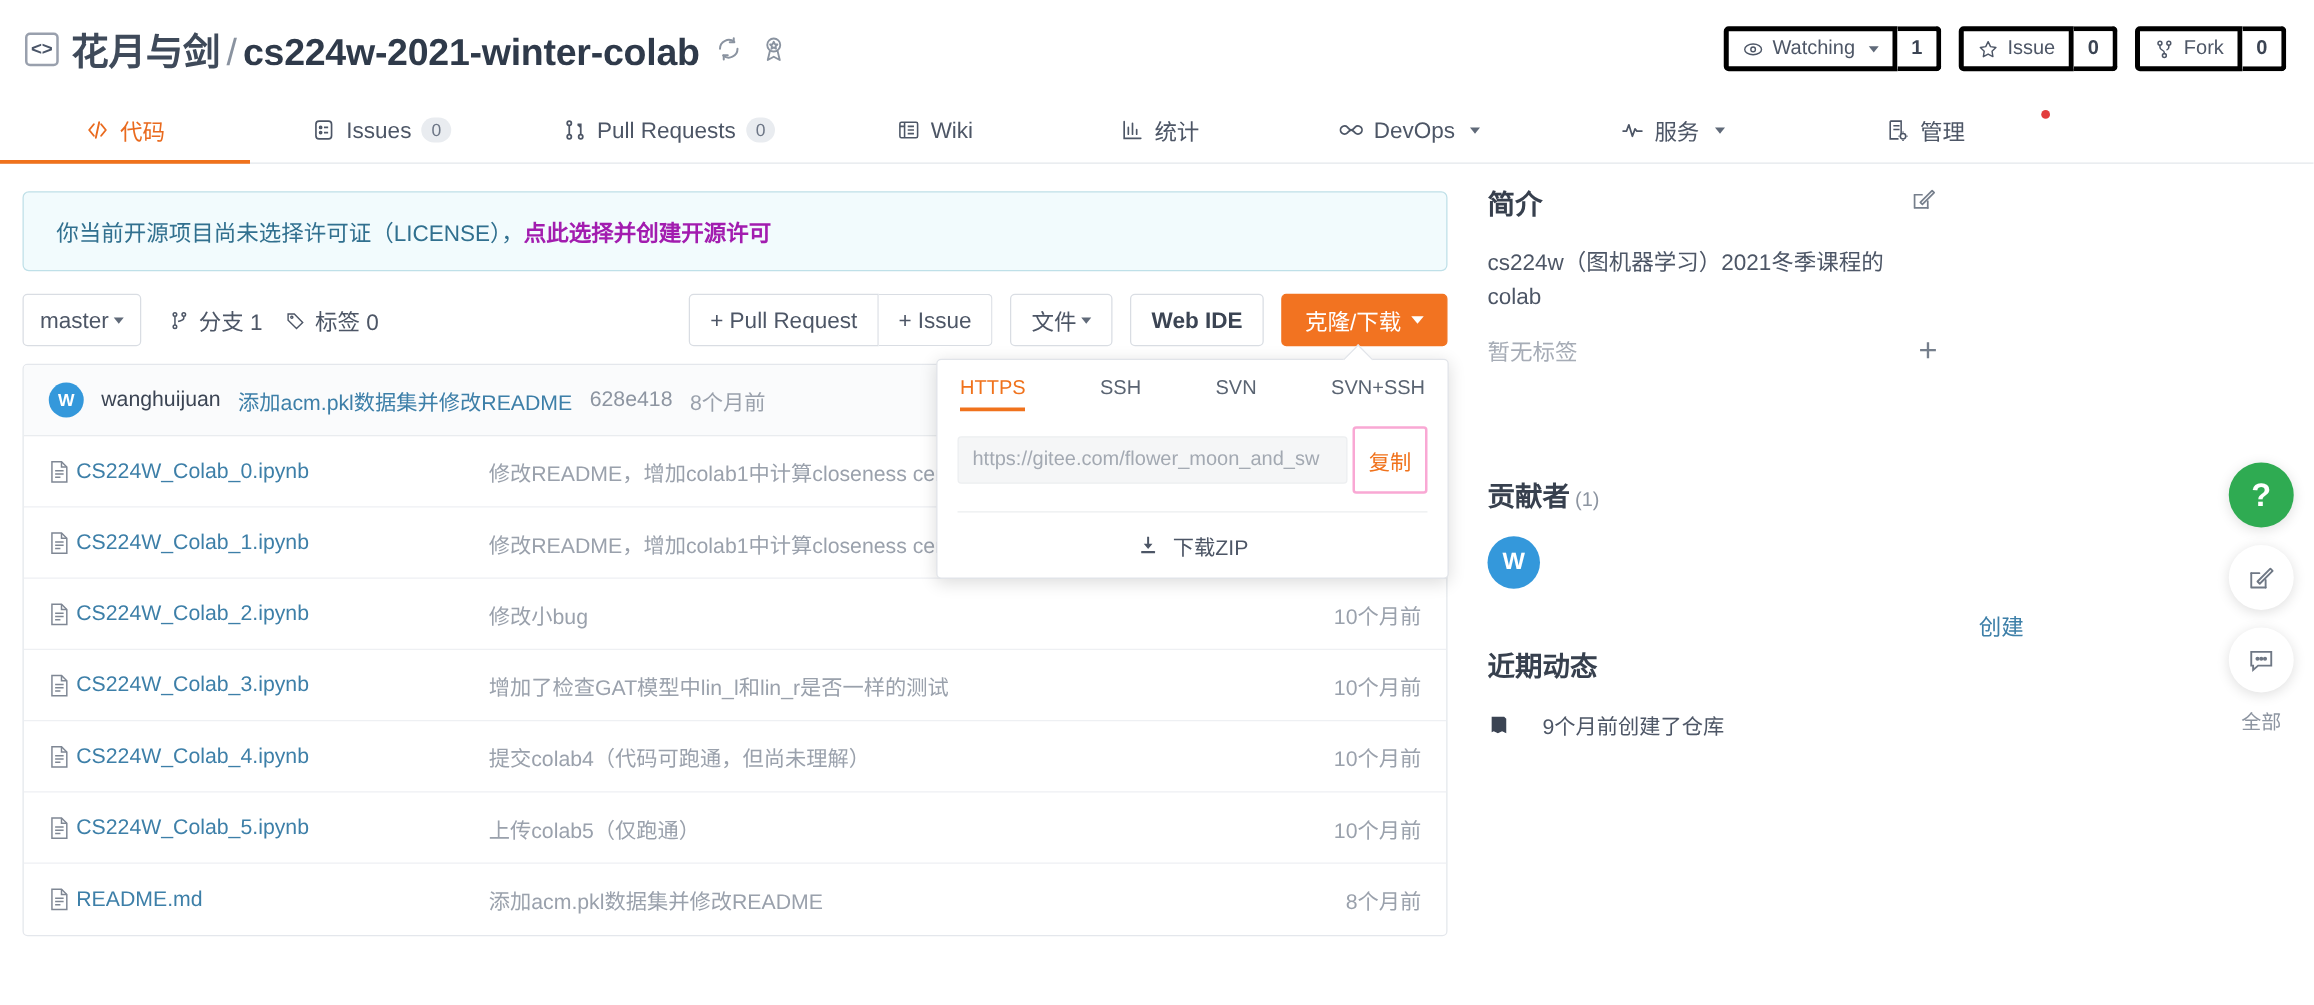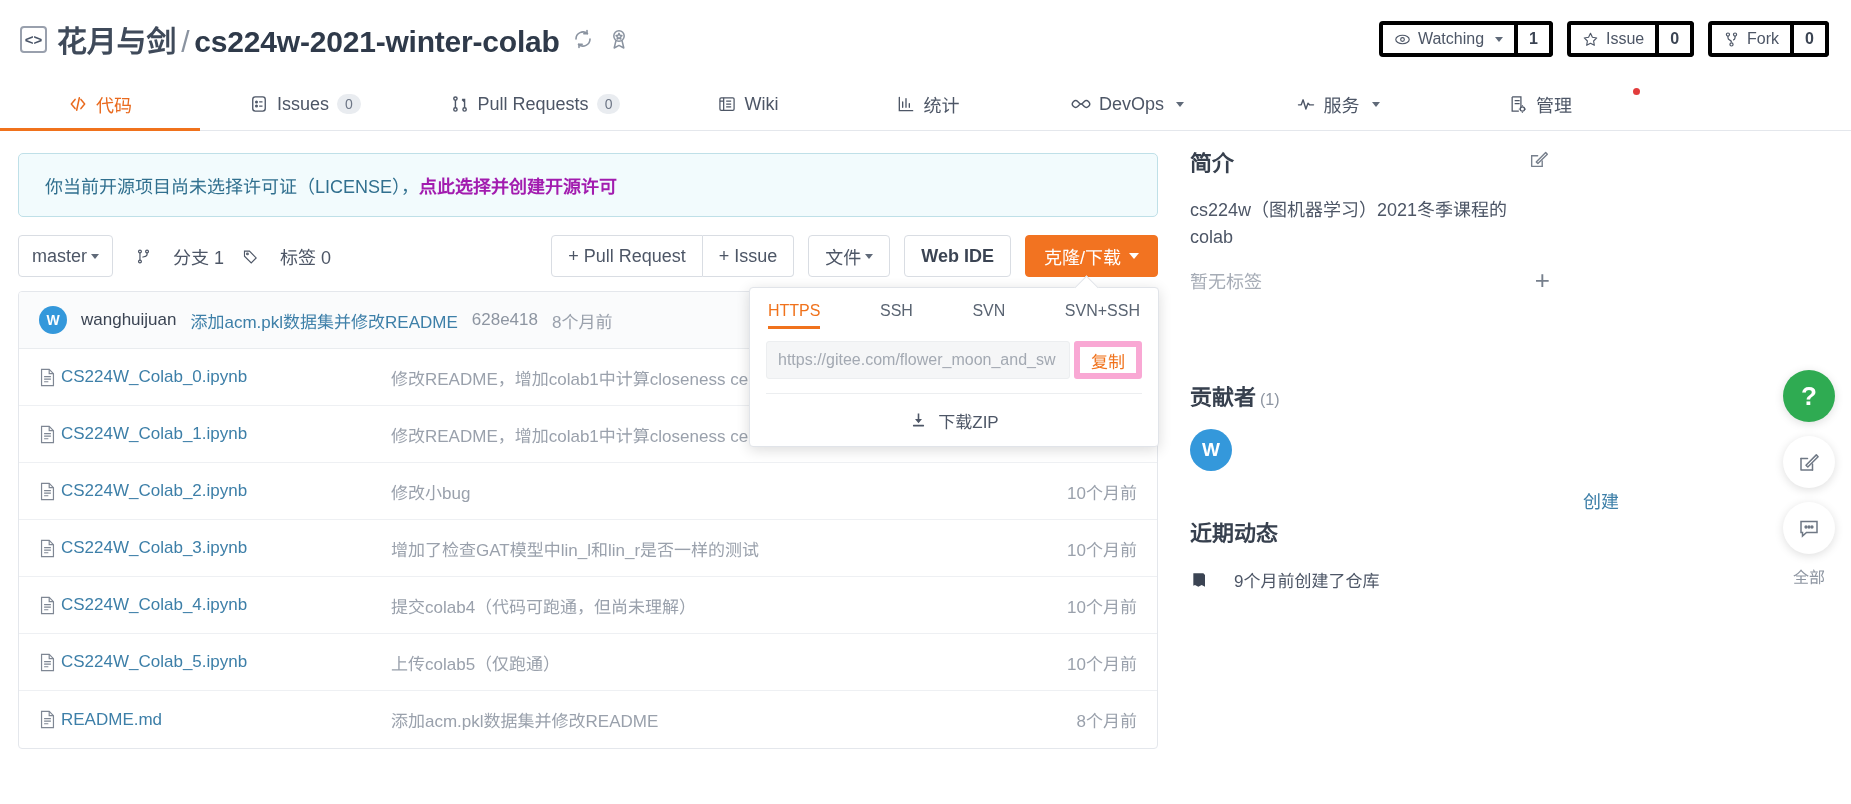--- a/index.html
+++ b/index.html
@@ -102,21 +102,21 @@
   .license-banner .lb-strong { font-weight: 700; color:#a21caf; cursor:pointer;}
 
   
   .toolbar { display:flex; align-items:center; margin-top: 18px; position: relative; }
   .branch-btn {
     border:1px solid #d9dde3; background:#fff; border-radius:4px;
     height:42px; display:flex; align-items:center; padding: 0 13px;
     font-size:18px; color:#4d5666; cursor:pointer;
   }
   .meta-links { display:flex; align-items:center; gap:18px; margin-left: 22px; font-size:18px; color:#4d5666; }
-  .meta-links .mlink { display:flex; align-items:center; gap:21px; cursor:pointer;}
+  .meta-links .mlink { display:flex; align-items:center; gap:7px; cursor:pointer;}
   .meta-links svg { width:17px; height:17px; }
   .tb-right { margin-left:auto; display:flex; align-items:center; gap: 14px; }
   .tb-btn {
     border:1px solid #d9dde3; background:#fff; border-radius:4px;
     height:42px; display:flex; align-items:center; padding: 0 16px;
     font-size:18px; color:#4d5666; cursor:pointer; white-space:nowrap;
   }
   .tb-btn.joined { border-radius:0; border-left:none; }
   .tb-btn.first { border-radius:4px 0 0 4px; }
   .tb-btn.last  { border-radius:0 4px 4px 0; }
@@ -145,22 +145,22 @@
   .clone-tab { font-size:16px; color:#5a6472; padding-bottom: 9px; position:relative; cursor:pointer;}
   .clone-tab.active { color:#f0721c; }
   .clone-tab.active::after { content:""; position:absolute; left:0; right:0; bottom:0; height:3px; background:#f0721c;}
   .clone-url-row { display:flex; align-items:center; gap:4px; padding: 12px 16px 14px 16px; }
   .clone-url {
     flex:1; height:38px; background:#f5f6f7; border:1px solid #eceef0; border-radius:3px;
     padding: 0 11px; font-size:16px; color:#a3a9b2;
     display:flex; align-items:center; overflow:hidden; white-space:nowrap;
   }
   .copy-btn {
-    border:6px solid #f9a8d4; color:#f0721c; background:#fff; border-radius:3px;
-    height:38px; padding: 0 11px; font-size:17px; display:flex;align-items:center; cursor:pointer;
+    border:2px solid #f9a8d4; color:#f0721c; background:#fff; border-radius:3px;
+    height:54px; padding: 0 11px; font-size:17px; display:flex;align-items:center; cursor:pointer;
   }
   .clone-sep { height:1px; background:#eceef0; margin: 0 16px; }
   .zip-row { display:flex; align-items:center; justify-content:center; gap:10px; height:52px; font-size:17px; color:#4d5666; cursor:pointer;}
   .zip-row svg { width:19px; height:19px; }
 
   
   .file-table { margin-top: 14px; border:1px solid #e4e7ec; border-radius:4px; overflow:hidden; }
   .commit-row {
     display:flex; align-items:center; gap:14px;
     height:57px; padding: 0 20px;

